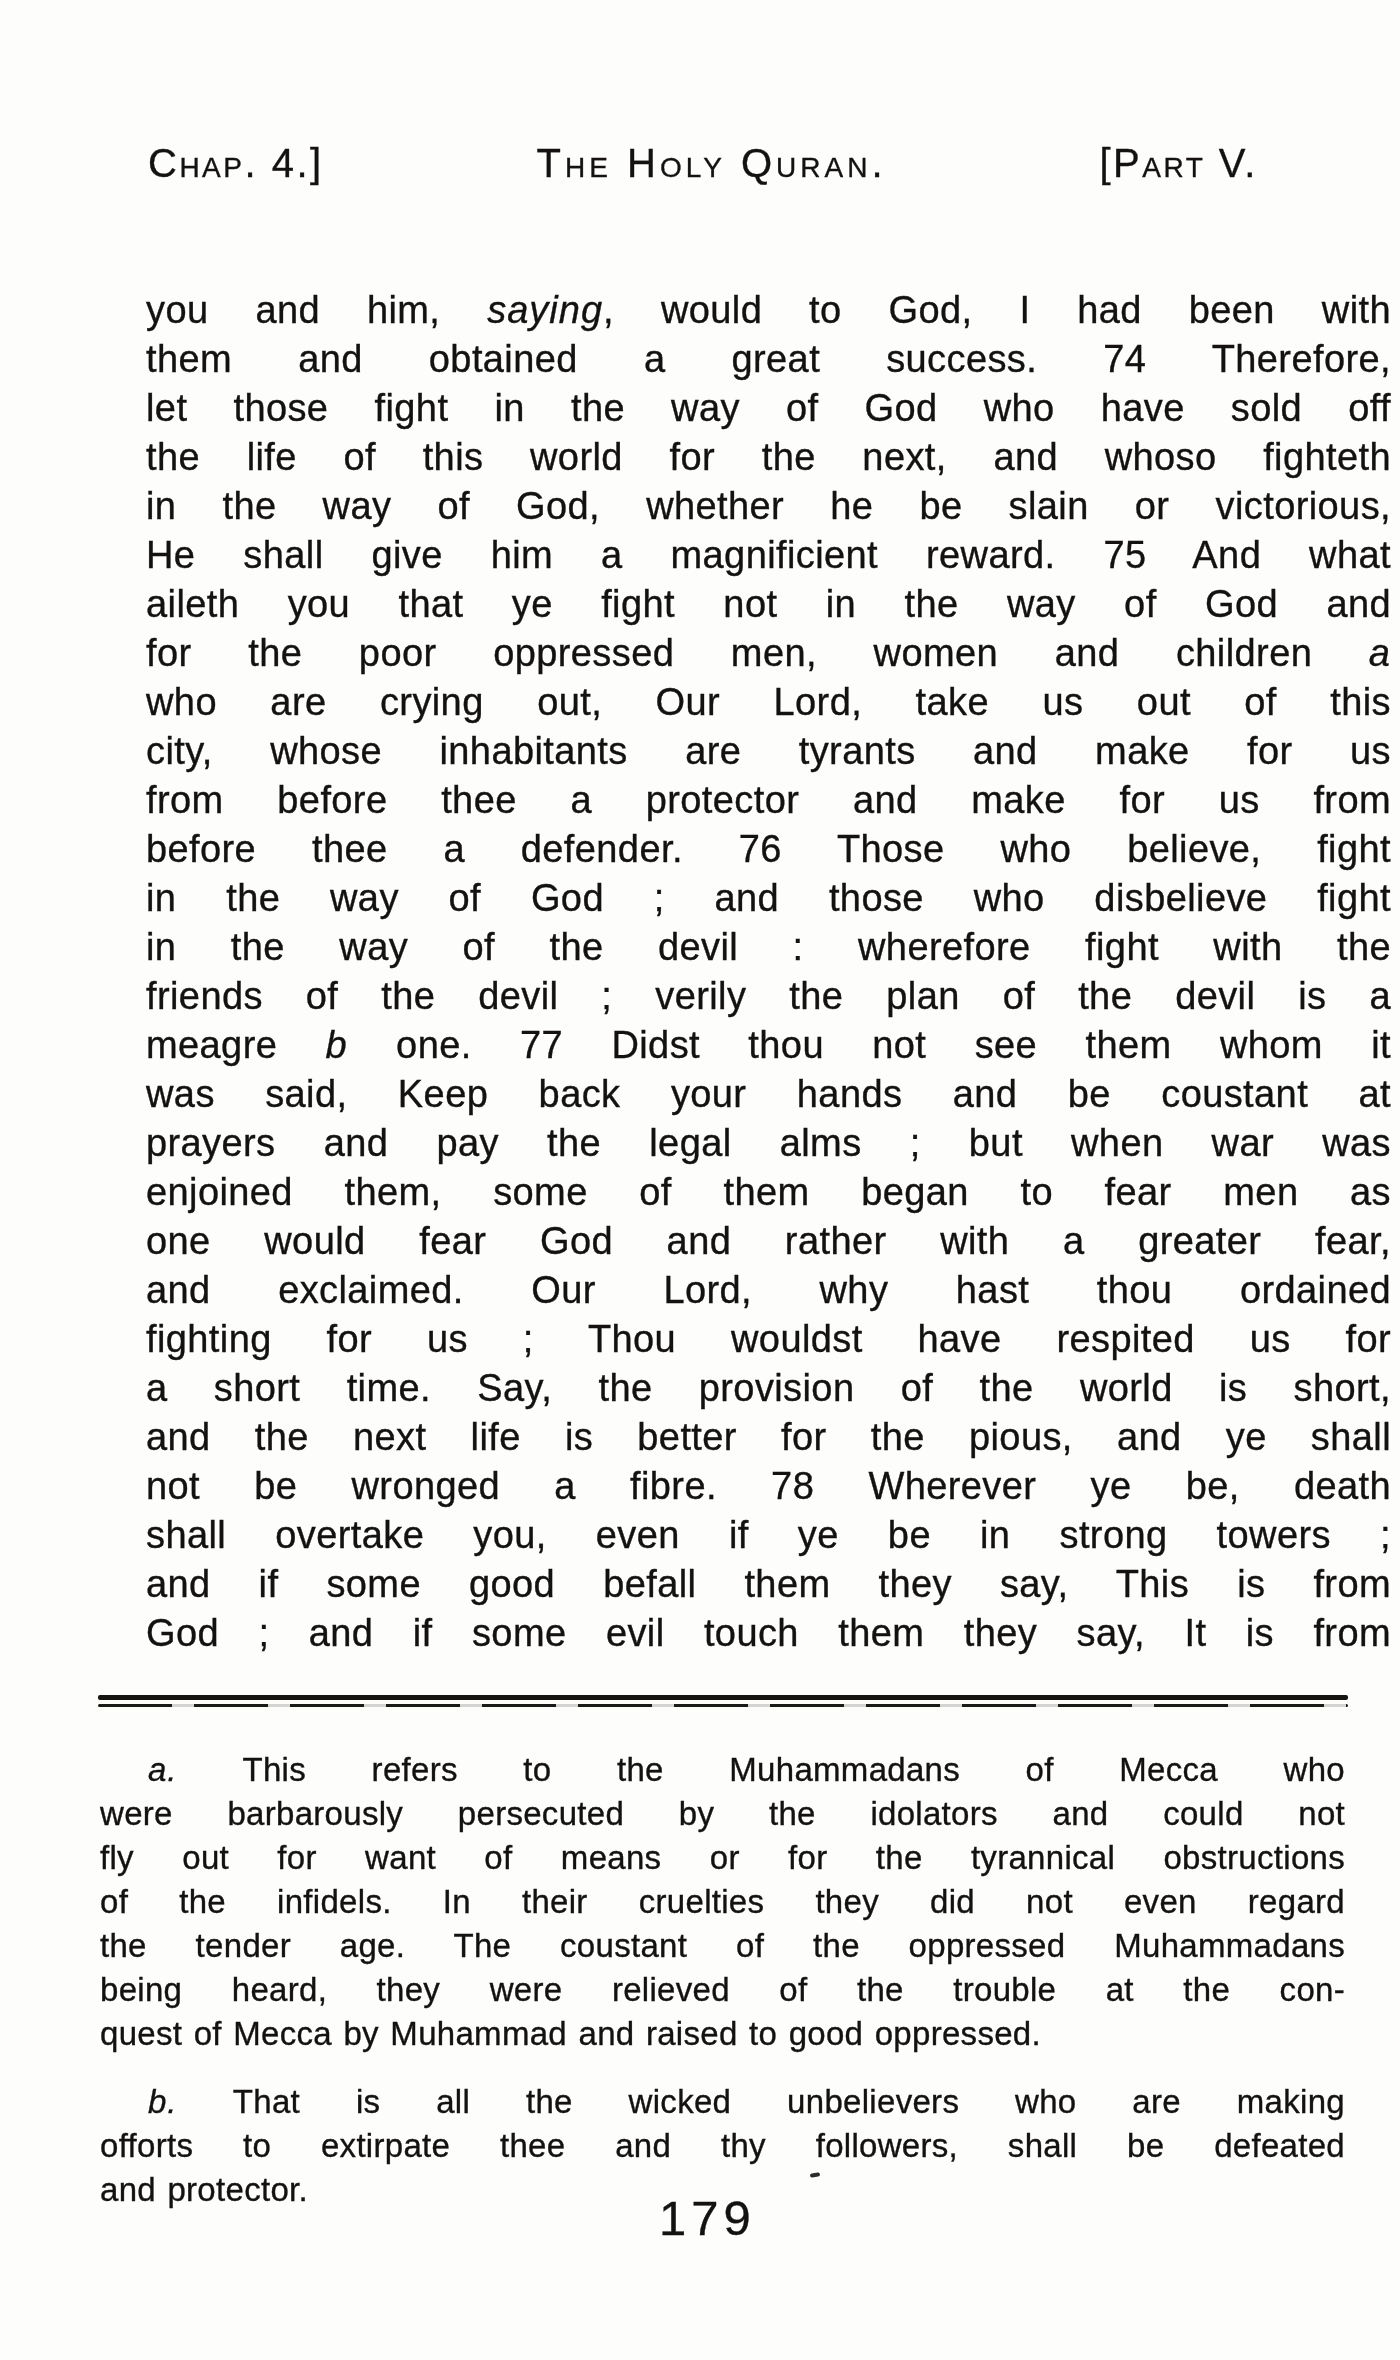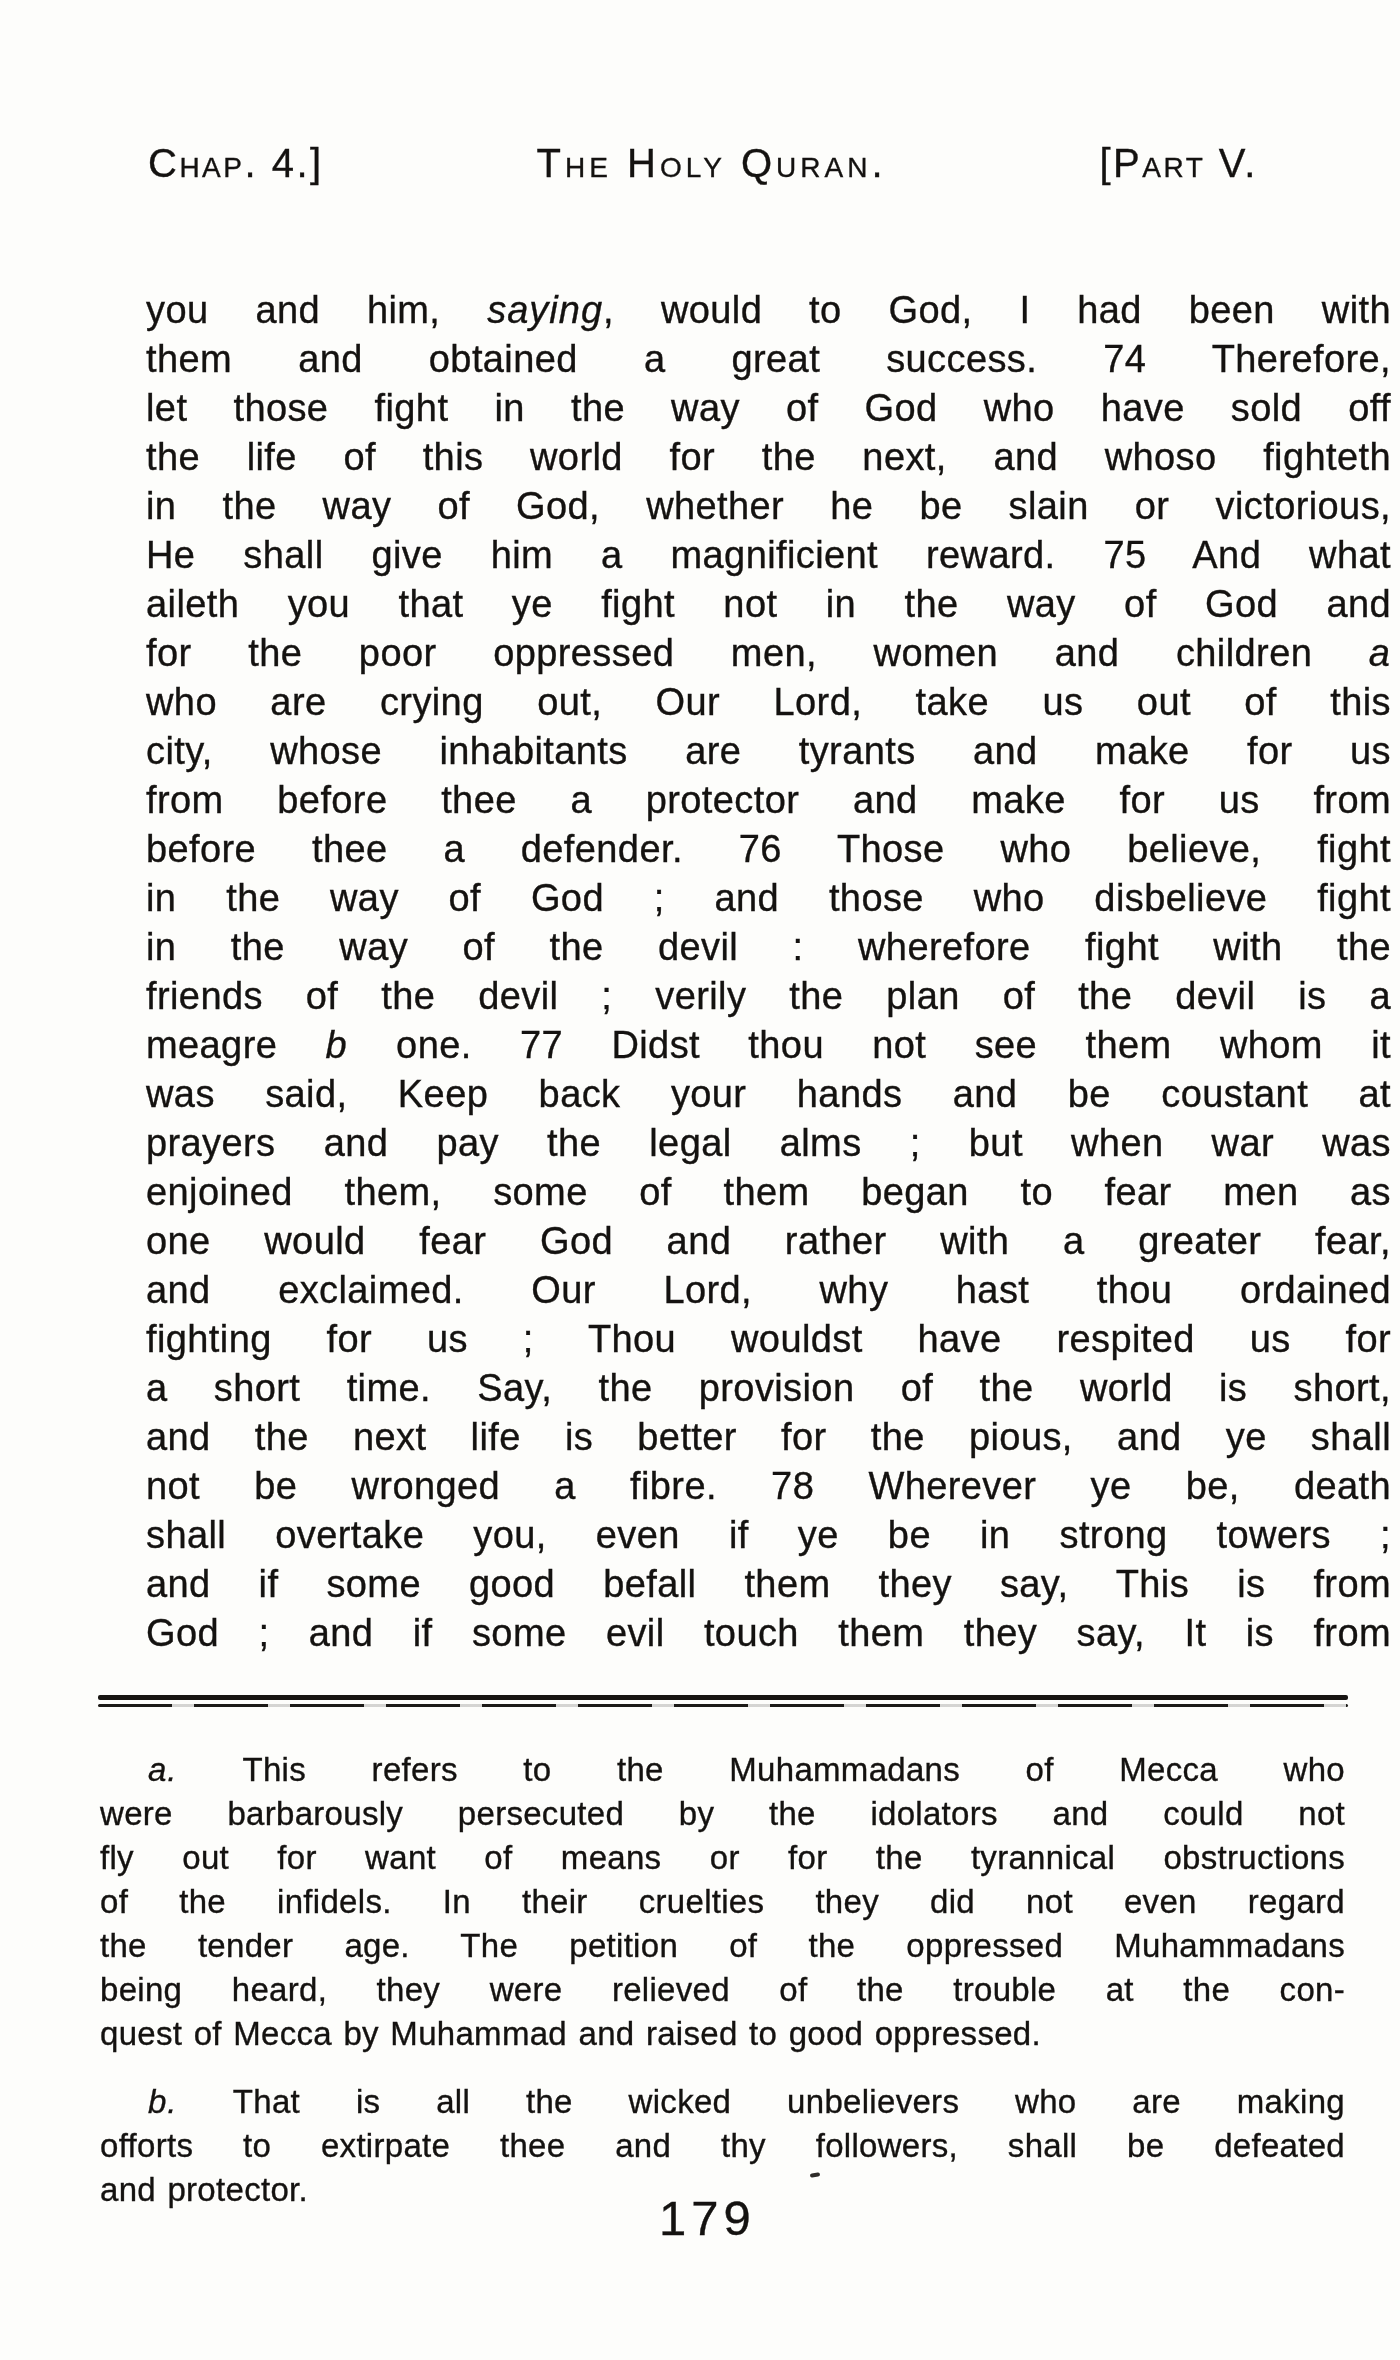--- a/index.html
+++ b/index.html
@@ -153,21 +153,21 @@
   <div class="rule">
     <div class="rule-top"></div>
     <div class="rule-bot"></div>
   </div>
 
   <div class="footnotes" id="footnote-lines">
       <div class="line indent"><em>a.</em>  This refers to the Muhammadans of Mecca who</div>
       <div class="line">were barbarously persecuted by the idolators and could not</div>
       <div class="line">fly out for want of means or for the tyrannical obstructions</div>
       <div class="line">of the infidels.  In their cruelties they did not even regard</div>
-      <div class="line">the tender age.  The petition of the oppressed Muhammadans</div>
+      <div class="line">the tender age.  The coustant of the oppressed Muhammadans</div>
       <div class="line">being heard, they were relieved of the trouble at the con-</div>
       <div class="line no-just">quest of Mecca by Muhammad and raised to good oppressed.</div>
       <div class="line indent"><em>b.</em>  That is all the wicked unbelievers who are making</div>
       <div class="line">offorts to extirpate thee and thy followers, shall be defeated</div>
       <div class="line no-just">and protector.</div>
     </div>
 
   <div class="ink-speck"></div>
 
   <div class="page-number">179</div>

